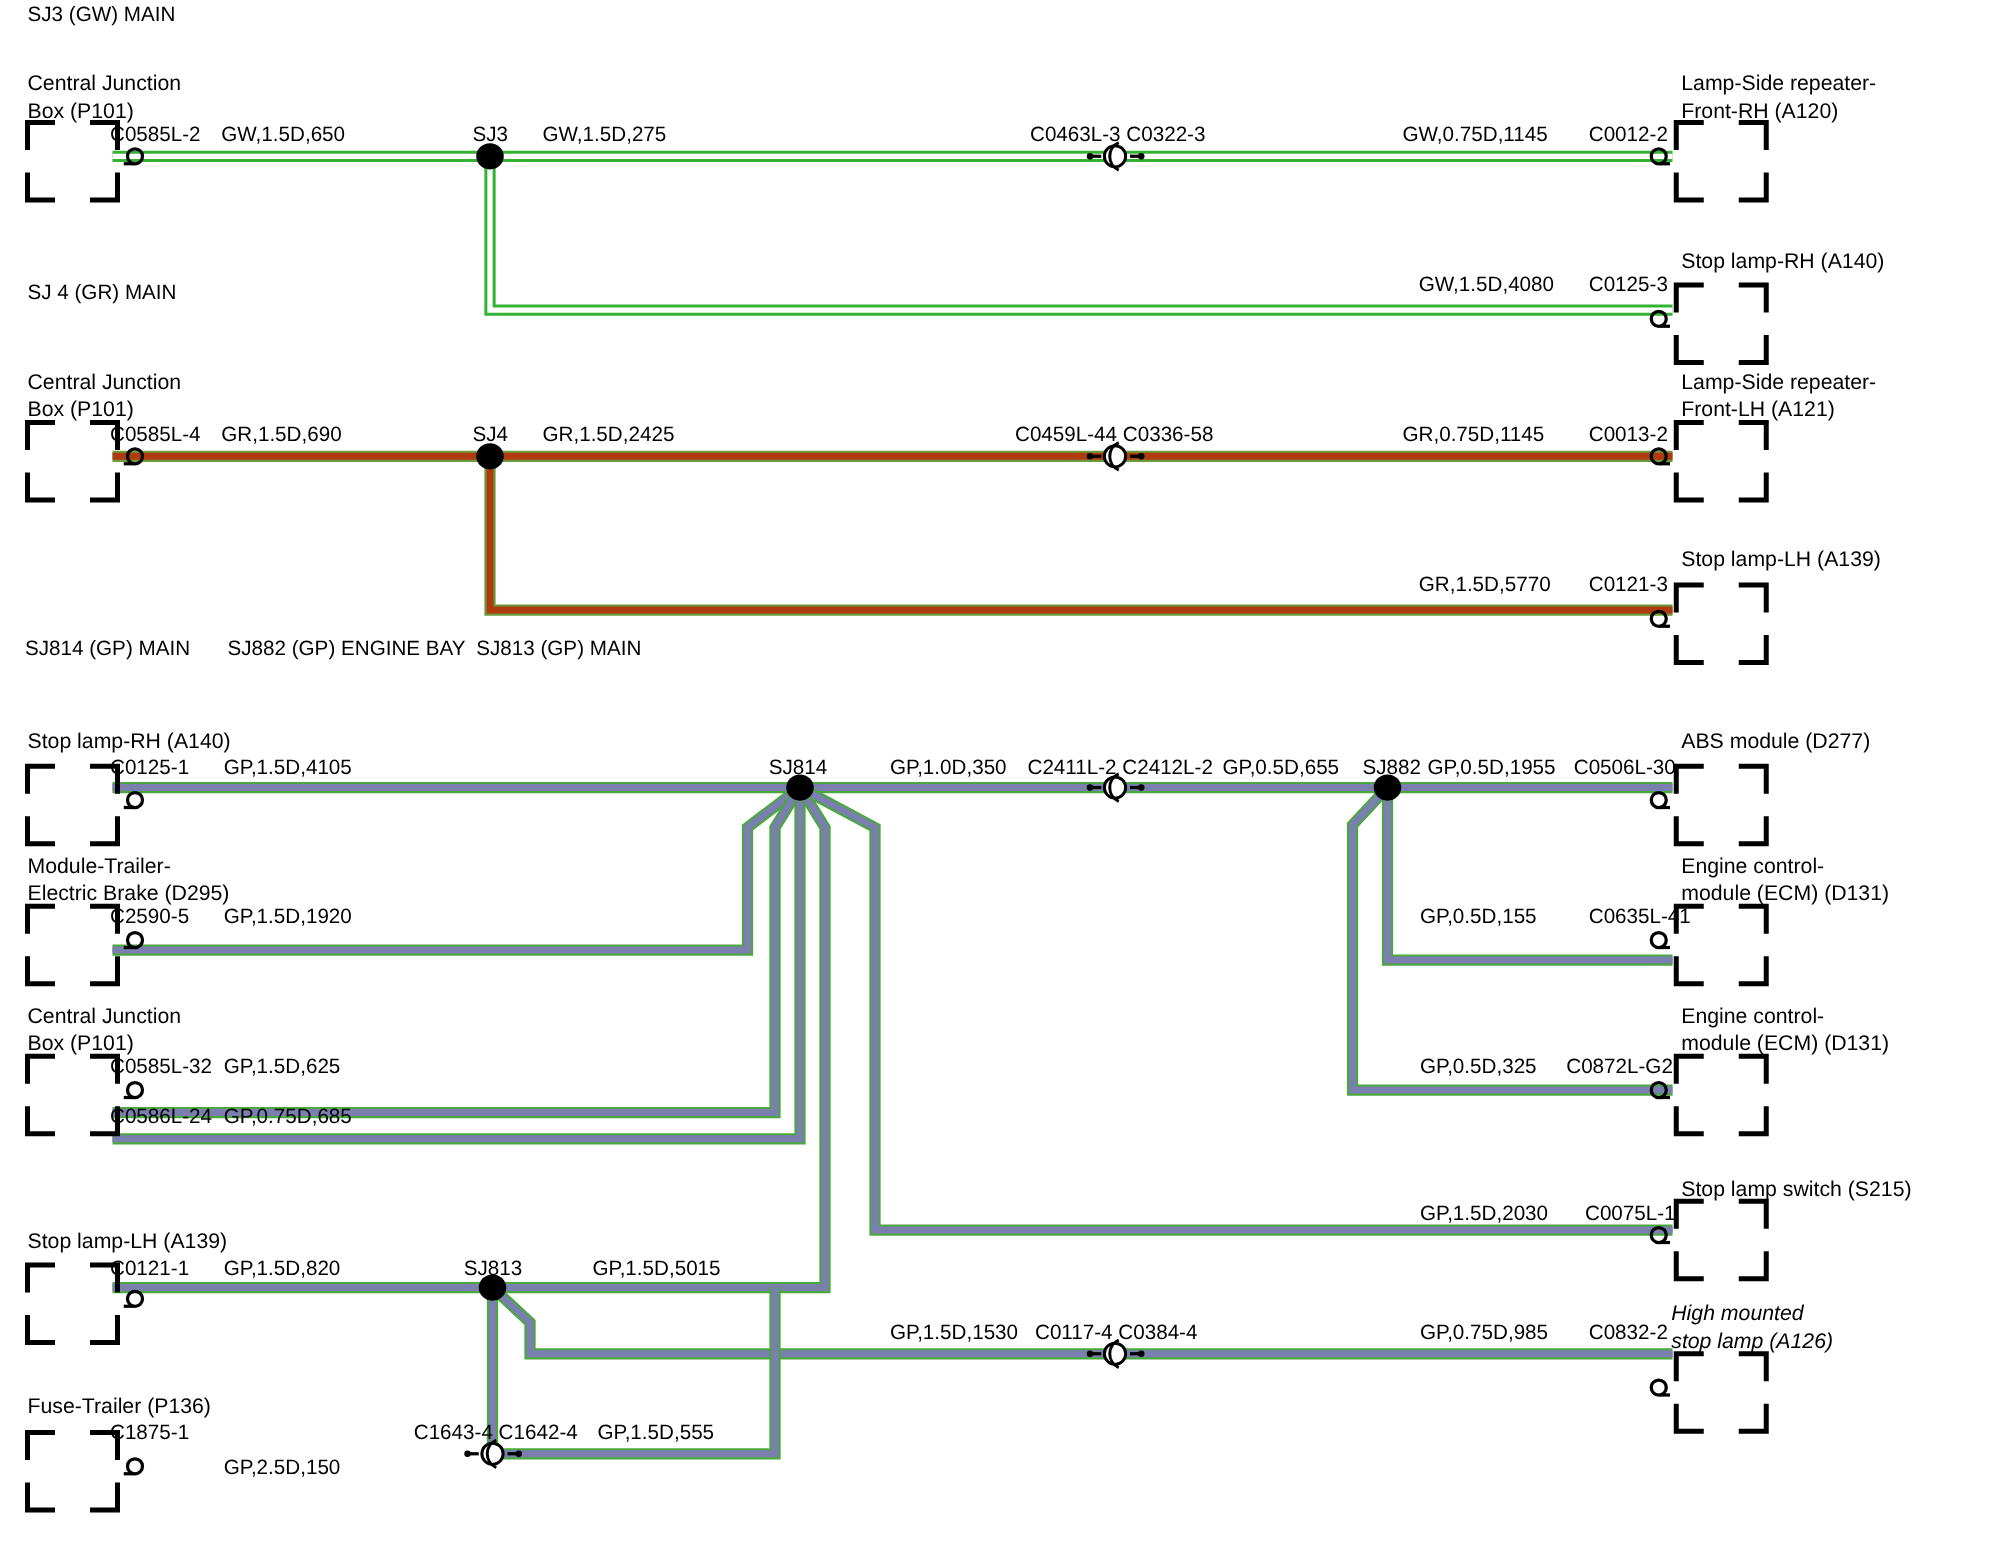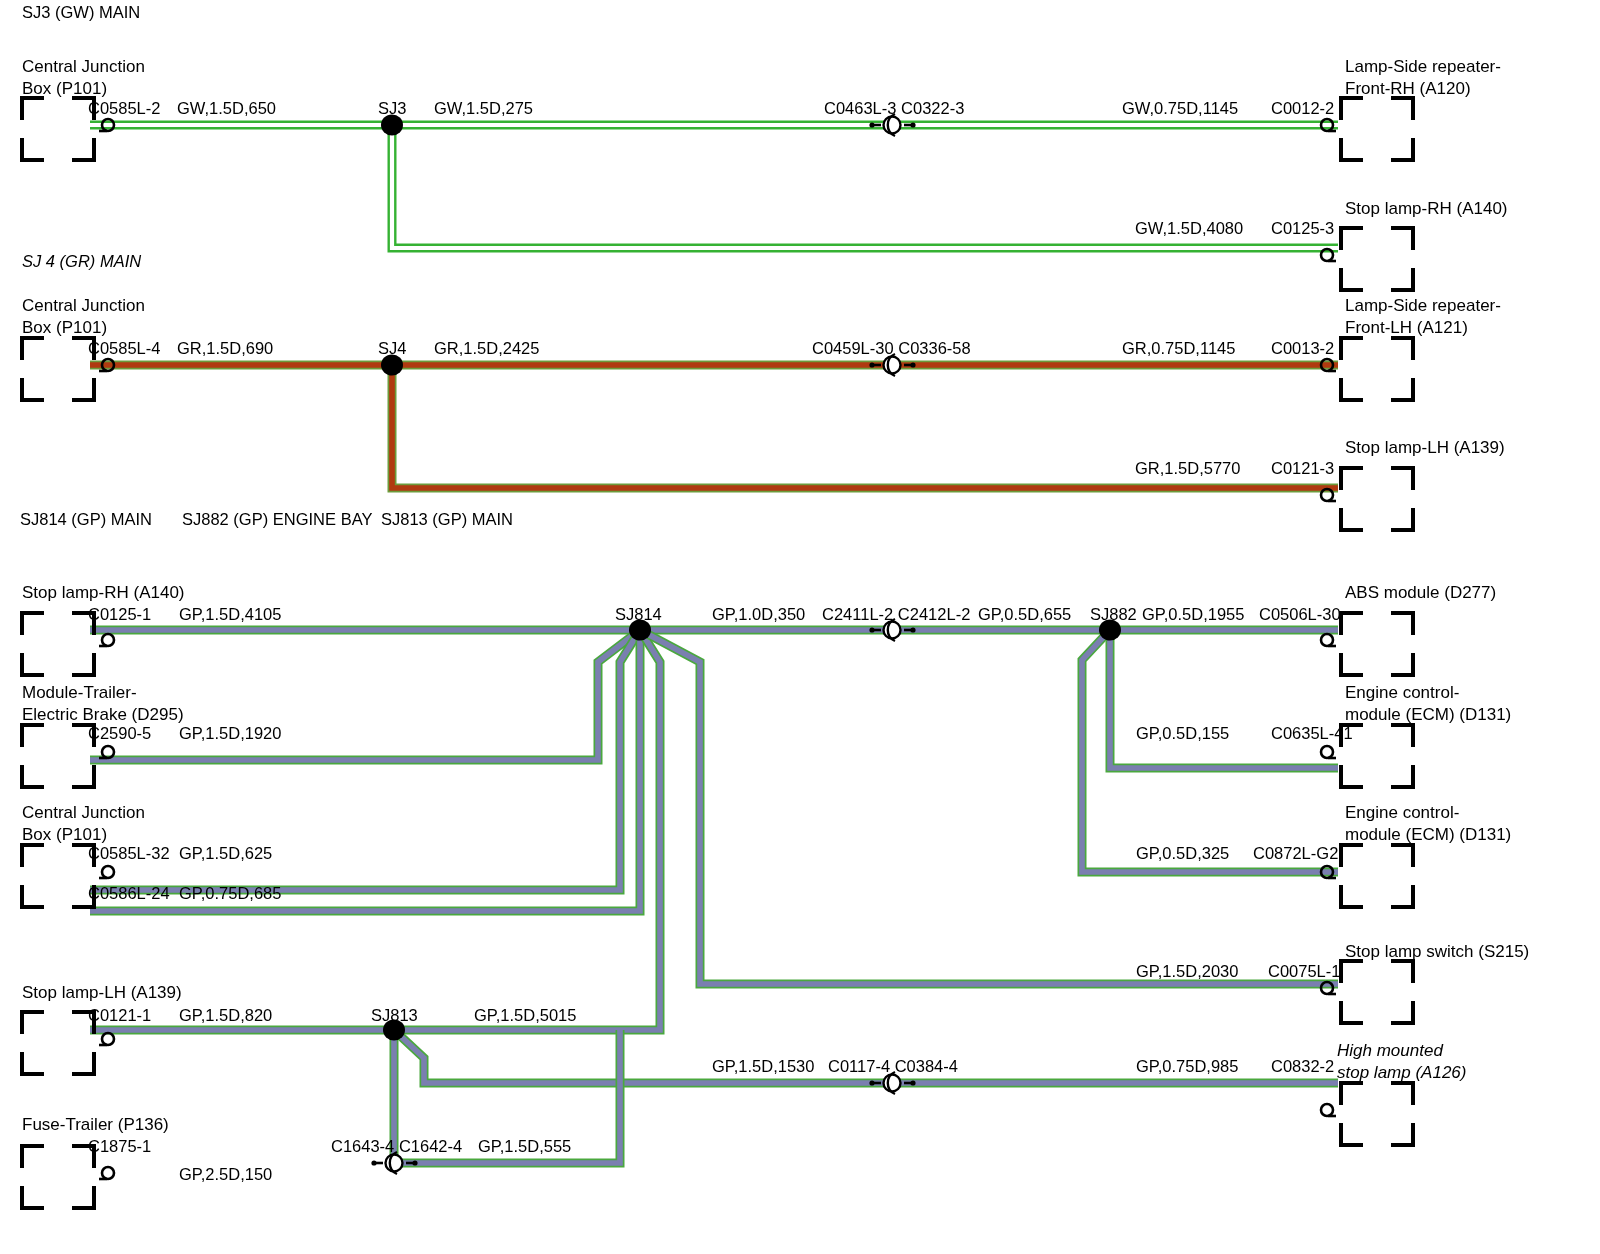--- a/index.html
+++ b/index.html
@@ -307,26 +307,26 @@
       <div class="lbl big" style="left: 1345px; top: 941px;"><div>Stop lamp switch (S215)</div></div>
       <div class="lbl big" style="left: 22px; top: 982px;"><div>Stop lamp-LH (A139)</div></div>
       <div class="lbl big" style="left: 1337px; top: 1040px; font-style: italic;"><div>High mounted</div><div>stop lamp (A126)</div></div>
       <div class="lbl big" style="left: 22px; top: 1114px;"><div>Fuse-Trailer (P136)</div></div>
       <div class="lbl" style="left: 378px; top: 98px;">SJ3</div>
       <div class="lbl" style="left: 378px; top: 338px;">SJ4</div>
       <div class="lbl" style="left: 615px; top: 604px;">SJ814</div>
       <div class="lbl" style="left: 1090px; top: 604px;">SJ882</div>
       <div class="lbl" style="left: 371px; top: 1005px;">SJ813</div>
       <div class="lbl" style="left: 824px; top: 98px;"><span>C0463L-3</span><span> C0322-3</span></div>
-      <div class="lbl" style="left: 812px; top: 338px;"><span>C0459L-30</span><span> C0336-58</span></div>
+      <div class="lbl" style="left: 812px; top: 338px;"><span>C0459L-44</span><span> C0336-58</span></div>
       <div class="lbl" style="left: 822px; top: 604px;"><span>C2411L-2</span><span> C2412L-2</span></div>
       <div class="lbl" style="left: 828px; top: 1056px;"><span>C0117-4</span><span> C0384-4</span></div>
       <div class="lbl" style="left: 331px; top: 1136px;"><span>C1643-4</span><span> C1642-4</span></div>
       <div class="lbl" style="left: 22px; top: 2px;">SJ3 (GW) MAIN</div>
-      <div class="lbl" style="left: 22px; top: 251px; font-style: italic;">SJ 4 (GR) MAIN</div>
+      <div class="lbl" style="left: 22px; top: 224px;">SJ 4 (GR) MAIN</div>
       <div class="lbl" style="left: 20px; top: 509px;">SJ814 (GP) MAIN</div>
       <div class="lbl" style="left: 182px; top: 509px;">SJ882 (GP) ENGINE BAY</div>
       <div class="lbl" style="left: 381px; top: 509px;">SJ813 (GP) MAIN</div>
       <div class="lbl" style="left: 88px; top: 98px;">C0585L-2</div>
       <div class="lbl" style="left: 1271px; top: 98px;">C0012-2</div>
       <div class="lbl" style="left: 1271px; top: 218px;">C0125-3</div>
       <div class="lbl" style="left: 88px; top: 338px;">C0585L-4</div>
       <div class="lbl" style="left: 1271px; top: 338px;">C0013-2</div>
       <div class="lbl" style="left: 1271px; top: 458px;">C0121-3</div>
       <div class="lbl" style="left: 88px; top: 604px;">C0125-1</div>

